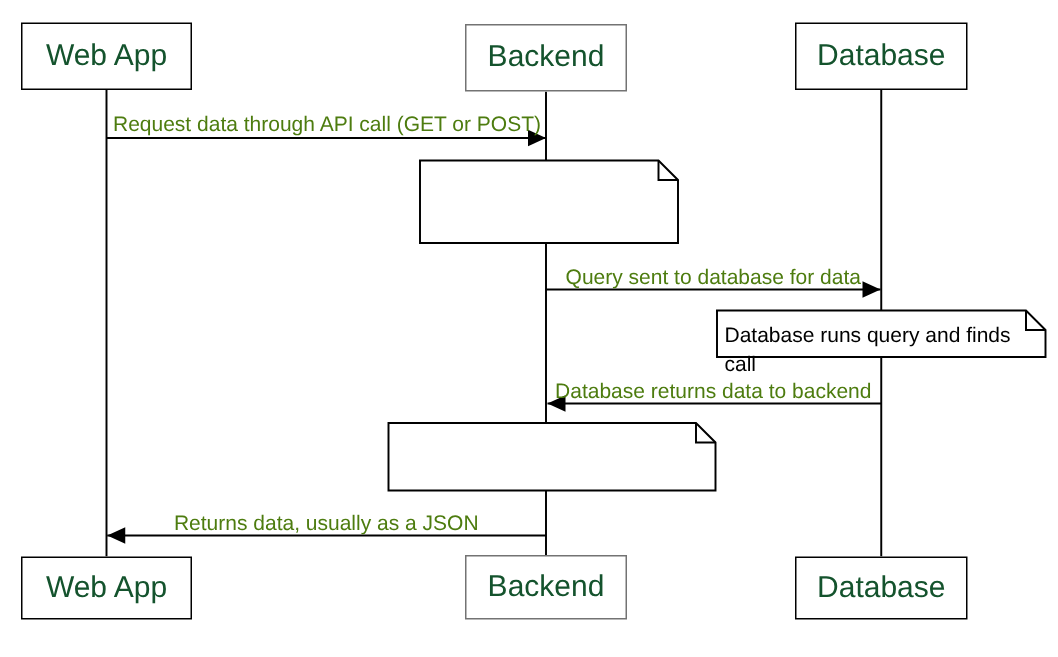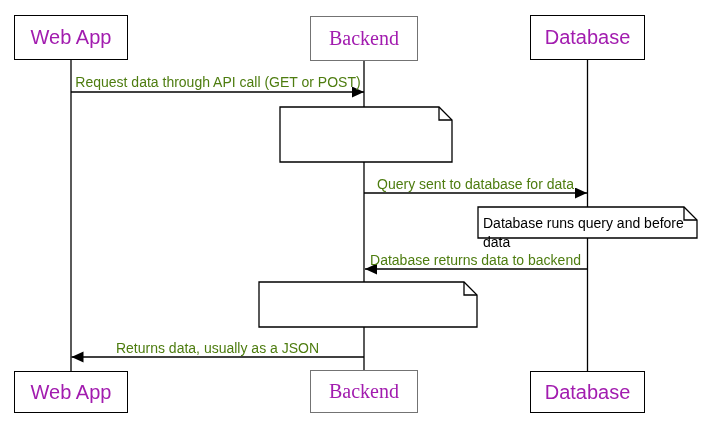--- a/index.html
+++ b/index.html
@@ -18,23 +18,23 @@
   }
   .actor {
     position: absolute;
     box-sizing: border-box;
     background: #ffffff;
     border: 1.5px solid #000000;
     display: flex;
     align-items: center;
     justify-content: center;
     font-size: 20px;
-    color: #a21caf;
+    color: #14532d;
   }
-  .actor.gray-border { border-color: #737373; font-family: Liberation Serif, serif; }
+  .actor.gray-border { border-color: #737373; }
   .msg-label {
     position: absolute;
     font-size: 14px;
     line-height: 17px;
     color: #4d7c0f;
     text-align: center;
     white-space: nowrap;
   }
   .note-text {
     position: absolute;
@@ -93,15 +93,15 @@
   </div>
   <div class="actor" style="left:530px; top:371px; width:115px; height:42px;">
     <span>Database</span>
   </div>
 
   <div class="msg-label" style="left:71px; top:74px; width:294px;">Request data through API call (GET or POST)</div>
   <div class="msg-label" style="left:364px; top:176px; width:223px;">Query sent to database for data</div>
   <div class="msg-label" style="left:364px; top:252px; width:223px;">Database returns data to backend</div>
   <div class="msg-label" style="left:71px; top:340px; width:293px;">Returns data, usually as a JSON</div>
 
-  <div class="note-text" style="left:483px; top:214px; width:212px;">Database runs query and before data</div>
+  <div class="note-text" style="left:483px; top:214px; width:212px;">Database runs query and finds call</div>
 
 </div>
 
 </body></html>

